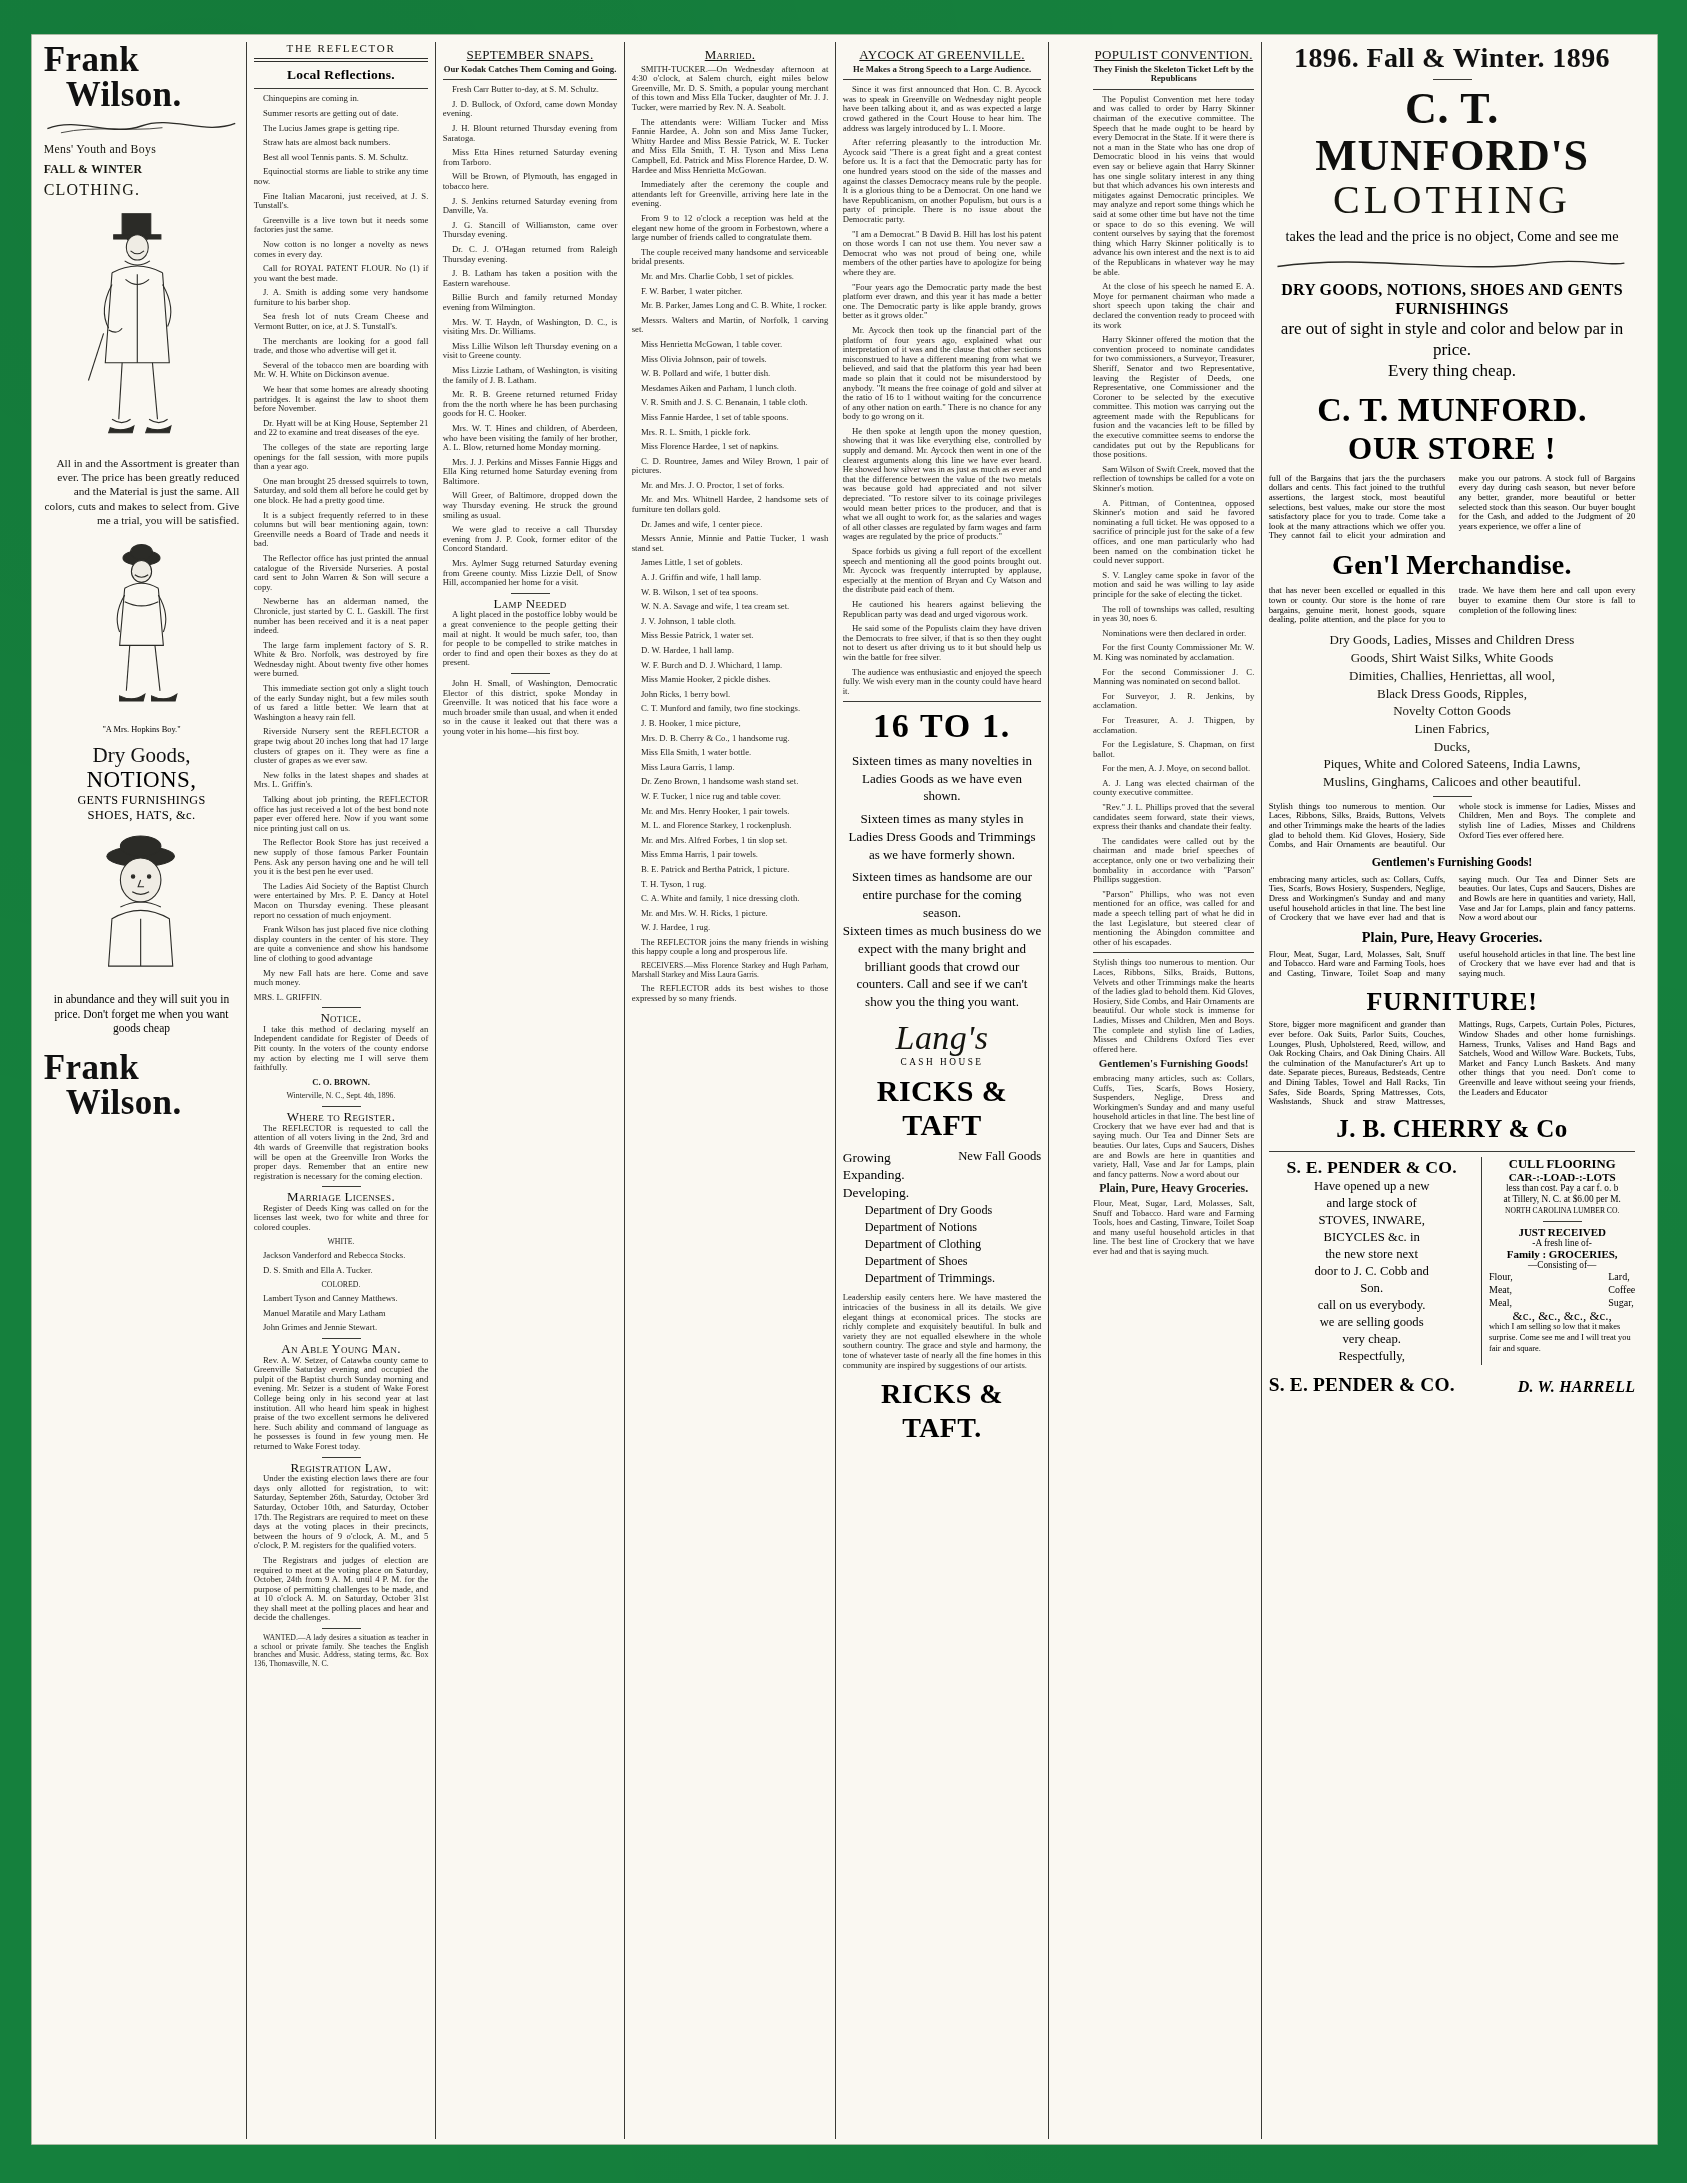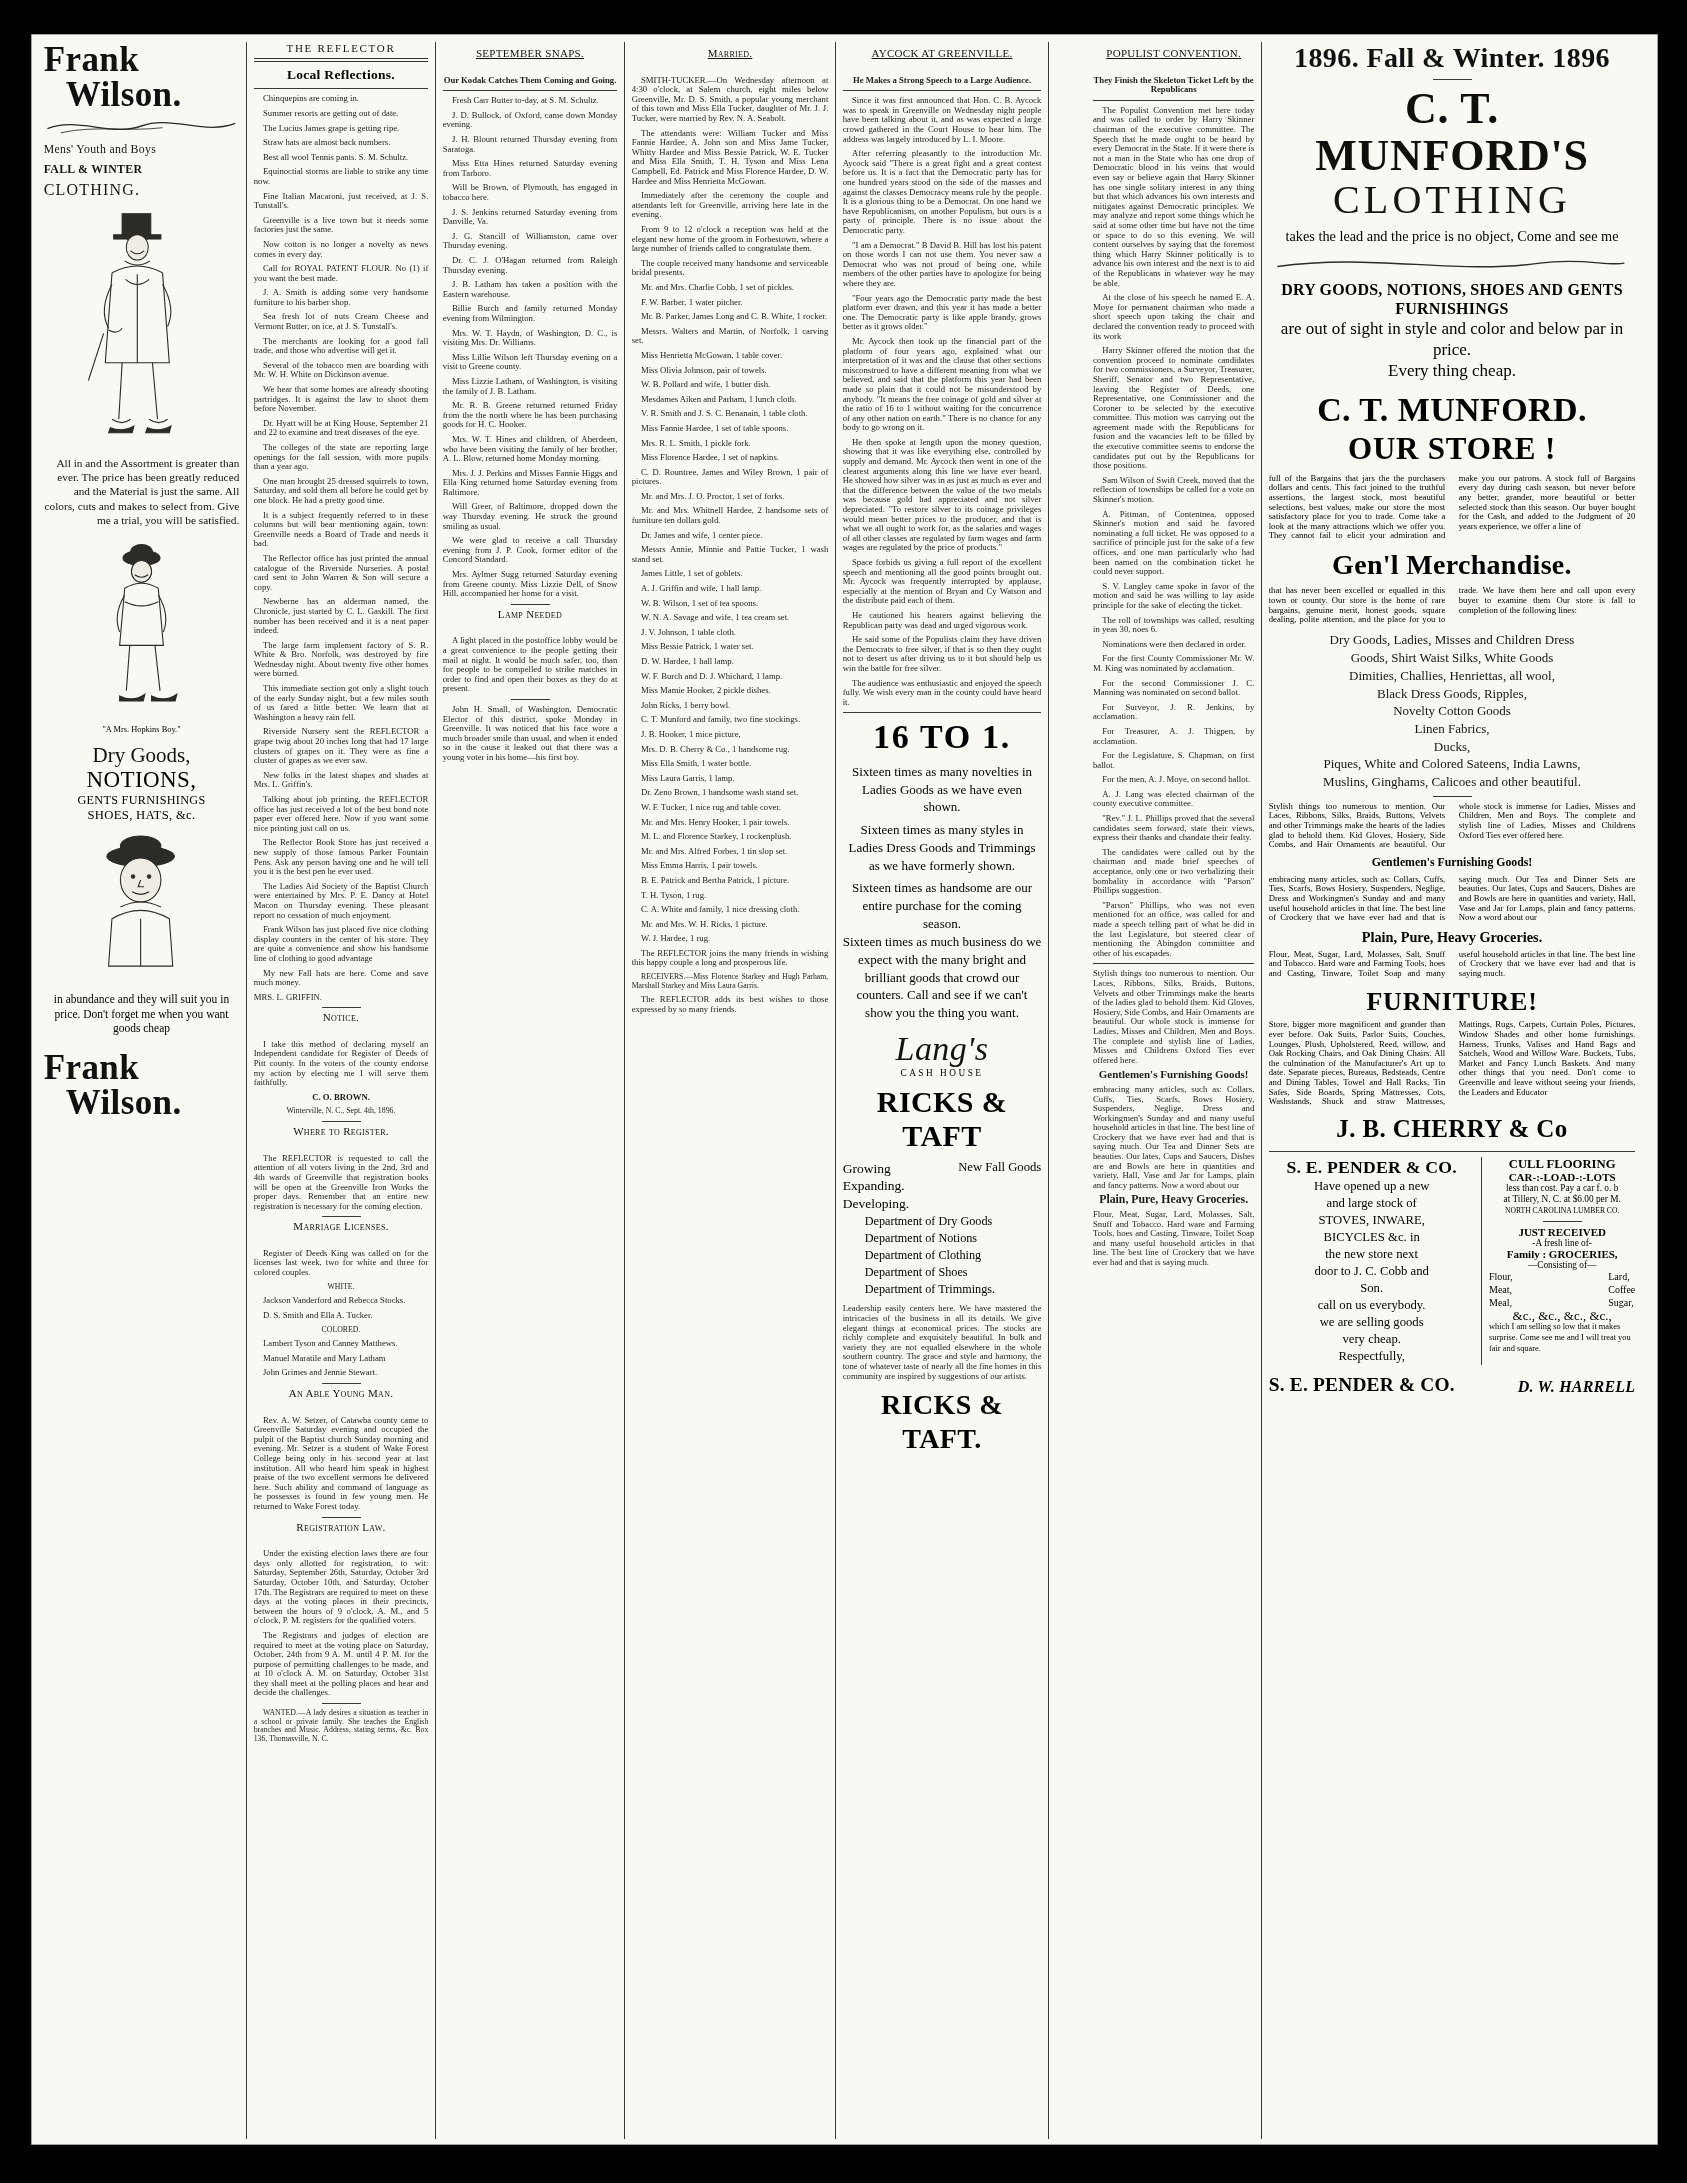--- a/index.html
+++ b/index.html
@@ -1,20 +1,20 @@
 <!DOCTYPE html>
 <html style="font-size:13.5px"><head>
 <meta charset="utf-8">
 <style>
   html,body{margin:0;padding:0;background:#8d8d8a;}
   body{font-family:"Liberation Serif", serif;}
   #page{
     position:relative;
     width:1687px;height:2183px;
-    background:#000000;
+    background:#15803d;
     box-sizing:border-box;
   }
   
   #page:before{
     content:"";position:absolute;inset:0;
     background:
       radial-gradient(circle at 12% 8%, rgba(0,0,0,.05), rgba(0,0,0,0) 40%),
       radial-gradient(circle at 88% 92%, rgba(0,0,0,.05), rgba(0,0,0,0) 45%),
       radial-gradient(circle at 50% 50%, rgba(0,0,0,.015), rgba(0,0,0,0) 70%);
     pointer-events:none;
@@ -50,24 +50,24 @@
   .body{
     font-size:8.7px;
     line-height:9.6px;
     text-align:justify;
     color:#1d1d1a;
     hyphens:auto;
   }
   .body p{margin:0 0 5px 0;text-indent:9.3px;}
   .sec-head{
     text-align:center;
-    font-size:11px;
+    font-size:13px;
     letter-spacing:0.3px;
     font-variant:small-caps;
-    margin:5px 0 17px 0;
+    margin:5px 0 2px 0;
     color:#141412;
   }
   .sec-head.u{text-decoration:underline;}
   .dblrule{border-top:0.8px solid #2e2e2b;border-bottom:0.8px solid #2e2e2b;height:2.5px;margin:4.2px 0 5px 0;}
   .hr{border-top:0.8px solid #3a3a36;margin:5px 0;}
   .shorthr{width:39px;margin:5px auto;border-top:0.8px solid #3a3a36;}
   .center{text-align:center;text-indent:0 !important;}
 
   
   .bigname{

